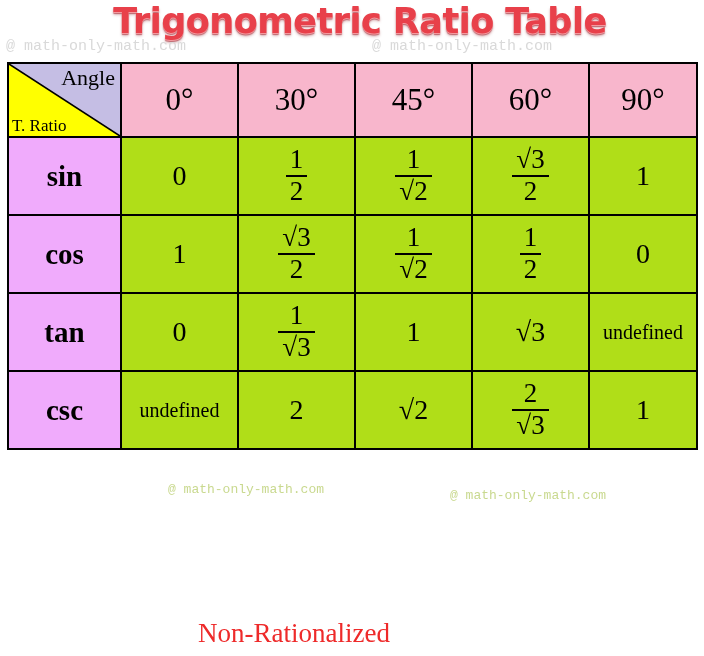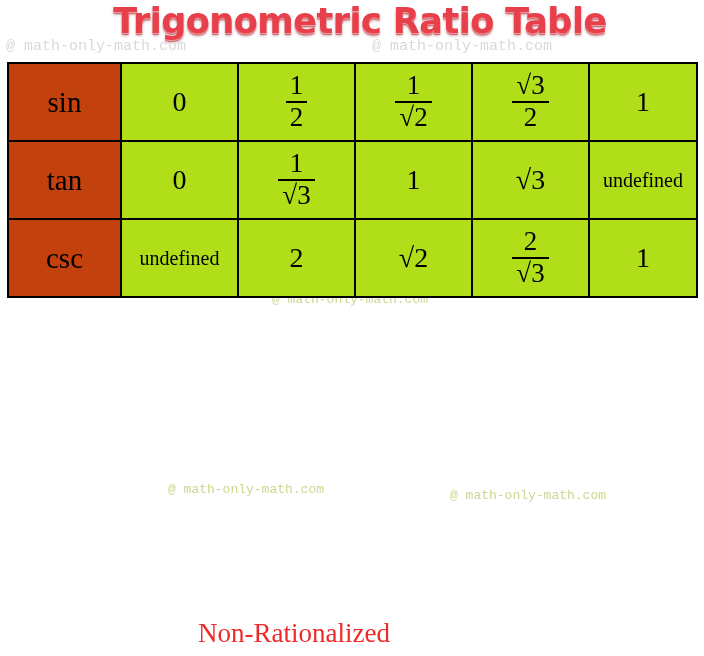--- a/index.html
+++ b/index.html
@@ -111,23 +111,24 @@
   
   .angle-head {
     background: #f8b6cc;
     font-size: 31px;
     height: 72px;
     color: #000;
   }
 
   
   .ratio-label {
-    background: #c2410c;
+    background: #f0abfc;
     font-size: 29px;
     color: #000;
+    font-weight: bold;
   }
 
   
   .val-cell {
     background: #b0de18;
     font-size: 28px;
     color: #000;
     height: 76px;
   }
   .val-cell.small {
@@ -182,28 +183,51 @@
   <colgroup>
     <col class="c-label">
       <col class="c-val">
       <col class="c-val">
     <col class="c-val">
       <col class="c-val">
       <col class="c-last">
   </colgroup>
   <tbody id="table-body">
       <tr>
+        <td id="corner-cell">
+          <svg id="corner-diagonal" viewBox="0 0 113 72" preserveAspectRatio="none">
+            <polygon points="0,0 113,72 0,72" fill="#ffff00"></polygon>
+            <line x1="0" y1="0" x2="113" y2="72" stroke="#000" stroke-width="1.6"></line>
+          </svg>
+          <span id="corner-angle-label">Angle</span>
+          <span id="corner-ratio-label">T. Ratio</span>
+        </td>
+        <td class="angle-head">0°</td>
+        <td class="angle-head">30°</td>
+        <td class="angle-head">45°</td>
+        <td class="angle-head">60°</td>
+        <td class="angle-head">90°</td>
+      </tr>
+      <tr>
         <td class="ratio-label">sin</td>
         <td class="val-cell">0</td>
         <td class="val-cell"><span class="frac"><span class="num">1</span><span class="den">2</span></span></td>
         <td class="val-cell"><span class="frac"><span class="num">1</span><span class="den radical">√2</span></span></td>
         <td class="val-cell"><span class="frac"><span class="num radical">√3</span><span class="den">2</span></span></td>
         <td class="val-cell">1</td>
       </tr>
       <tr>
+        <td class="ratio-label">cos</td>
+        <td class="val-cell">1</td>
+        <td class="val-cell"><span class="frac"><span class="num radical">√3</span><span class="den">2</span></span></td>
+        <td class="val-cell"><span class="frac"><span class="num">1</span><span class="den radical">√2</span></span></td>
+        <td class="val-cell"><span class="frac"><span class="num">1</span><span class="den">2</span></span></td>
+        <td class="val-cell">0</td>
+      </tr>
+      <tr>
         <td class="ratio-label">tan</td>
         <td class="val-cell">0</td>
         <td class="val-cell"><span class="frac"><span class="num">1</span><span class="den radical">√3</span></span></td>
         <td class="val-cell">1</td>
         <td class="val-cell">√3</td>
         <td class="val-cell small">undefined</td>
       </tr>
       <tr>
         <td class="ratio-label">csc</td>
         <td class="val-cell small">undefined</td>

